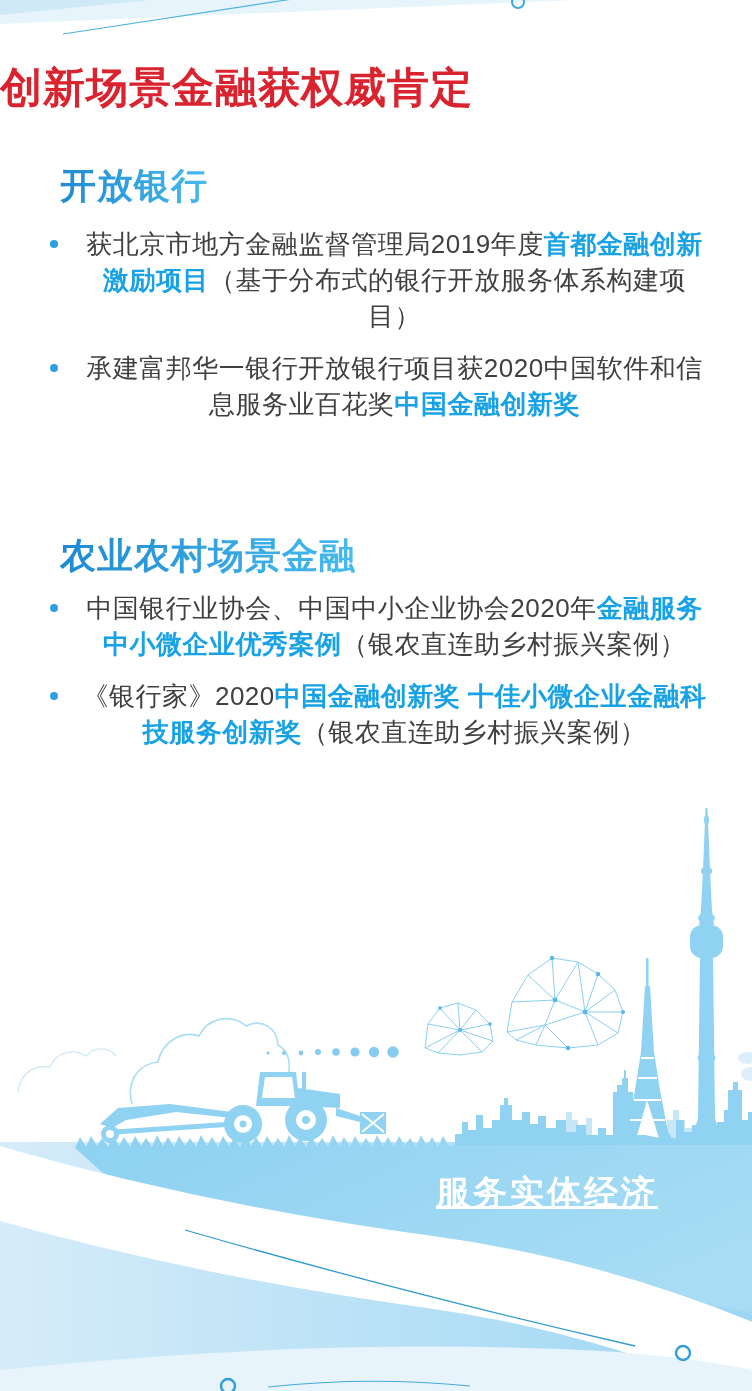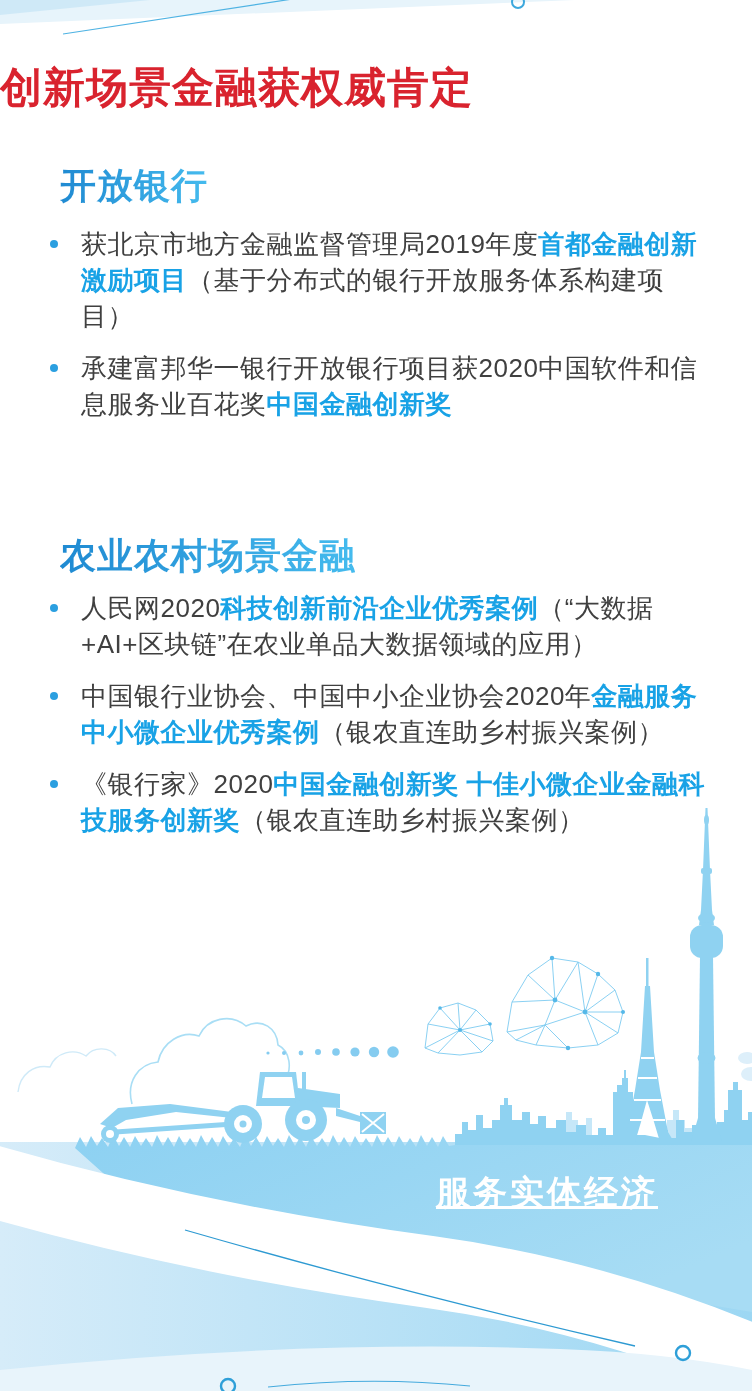--- a/index.html
+++ b/index.html
@@ -7,21 +7,21 @@
         font-family:"Liberation Sans","DejaVu Sans",sans-serif;}
   svg{display:block;}
   .top-deco{position:absolute;top:0;left:0;}
   .page-title{position:absolute;top:60px;left:0;width:752px;text-align:left;
               font-size:42px;font-weight:bold;color:var(--title-red,#d9232e);letter-spacing:1px;}
   .sec-head{position:absolute;left:48px;margin:12px;font-size:36px;font-weight:bold;
             background:linear-gradient(90deg,var(--heading-blue-start,#1f8ad2),var(--heading-blue-end,#45bbee));
             -webkit-background-clip:text;background-clip:text;color:transparent;letter-spacing:1px;}
   .sec-head.s1{top:150px;}
   .sec-head.s2{top:520px;}
-  ul.awards{position:absolute;left:48px;width:660px;margin:0;padding:0;}
+  ul.awards{position:absolute;left:48px;width:660px;margin:0;padding:0;text-align:center;}
   ul.awards.l1{top:226px;}
   ul.awards.l2{top:590px;}
   ul.awards li{list-style:none;position:relative;padding-left:33px;margin:0 0 16px 0;
                font-size:26px;line-height:36px;color:var(--body-text,#404040);letter-spacing:0.5px;}
   ul.awards .dot{position:absolute;left:2px;top:14px;width:8px;height:8px;border-radius:50%;
                  background:var(--bullet-blue,#2b9fe0);}
   .hl{color:var(--highlight-blue,#18a2e6);font-weight:bold;}
   .bottom-scene{position:absolute;left:0;top:790px;}
   .banner-text{position:absolute;left:436px;top:1170px;font-size:34px;font-weight:bold;
                color:#ffffff;letter-spacing:3px;text-decoration:underline;}
@@ -41,21 +41,20 @@
   <div class="page-title">创新场景金融获权威肯定</div>
 
   <h2 class="sec-head s1">开放银行</h2>
   <ul class="awards l1">
       <li><span class="dot"></span><span>获北京市地方金融监督管理局2019年度</span><span class="hl">首都金融创新激励项目</span><span>（基于分布式的银行开放服务体系构建项目）</span></li>
       <li><span class="dot"></span><span>承建富邦华一银行开放银行项目获2020中国软件和信息服务业百花奖</span><span class="hl">中国金融创新奖</span></li>
     </ul>
 
   <h2 class="sec-head s2">农业农村场景金融</h2>
   <ul class="awards l2">
-      <li><span class="dot"></span><span>人民网2020</span><span class="hl">科技创新前沿企业优秀案例</span><span>（“大数据+AI+区块链”在农业单品大数据领域的应用）</span></li>
       <li><span class="dot"></span><span>中国银行业协会、中国中小企业协会2020年</span><span class="hl">金融服务中小微企业优秀案例</span><span>（银农直连助乡村振兴案例）</span></li>
       <li><span class="dot"></span><span>《银行家》2020</span><span class="hl">中国金融创新奖 十佳小微企业金融科技服务创新奖</span><span>（银农直连助乡村振兴案例）</span></li>
     </ul>
 
   <svg class="bottom-scene" width="752" height="601" viewBox="0 0 752 601">
     <defs>
       <linearGradient id="gSky" x1="0" y1="0" x2="1" y2="0">
         <stop offset="0" stop-color="#d6ecf9"></stop>
           <stop offset="1" stop-color="#9cd7f3"></stop>
       </linearGradient>

